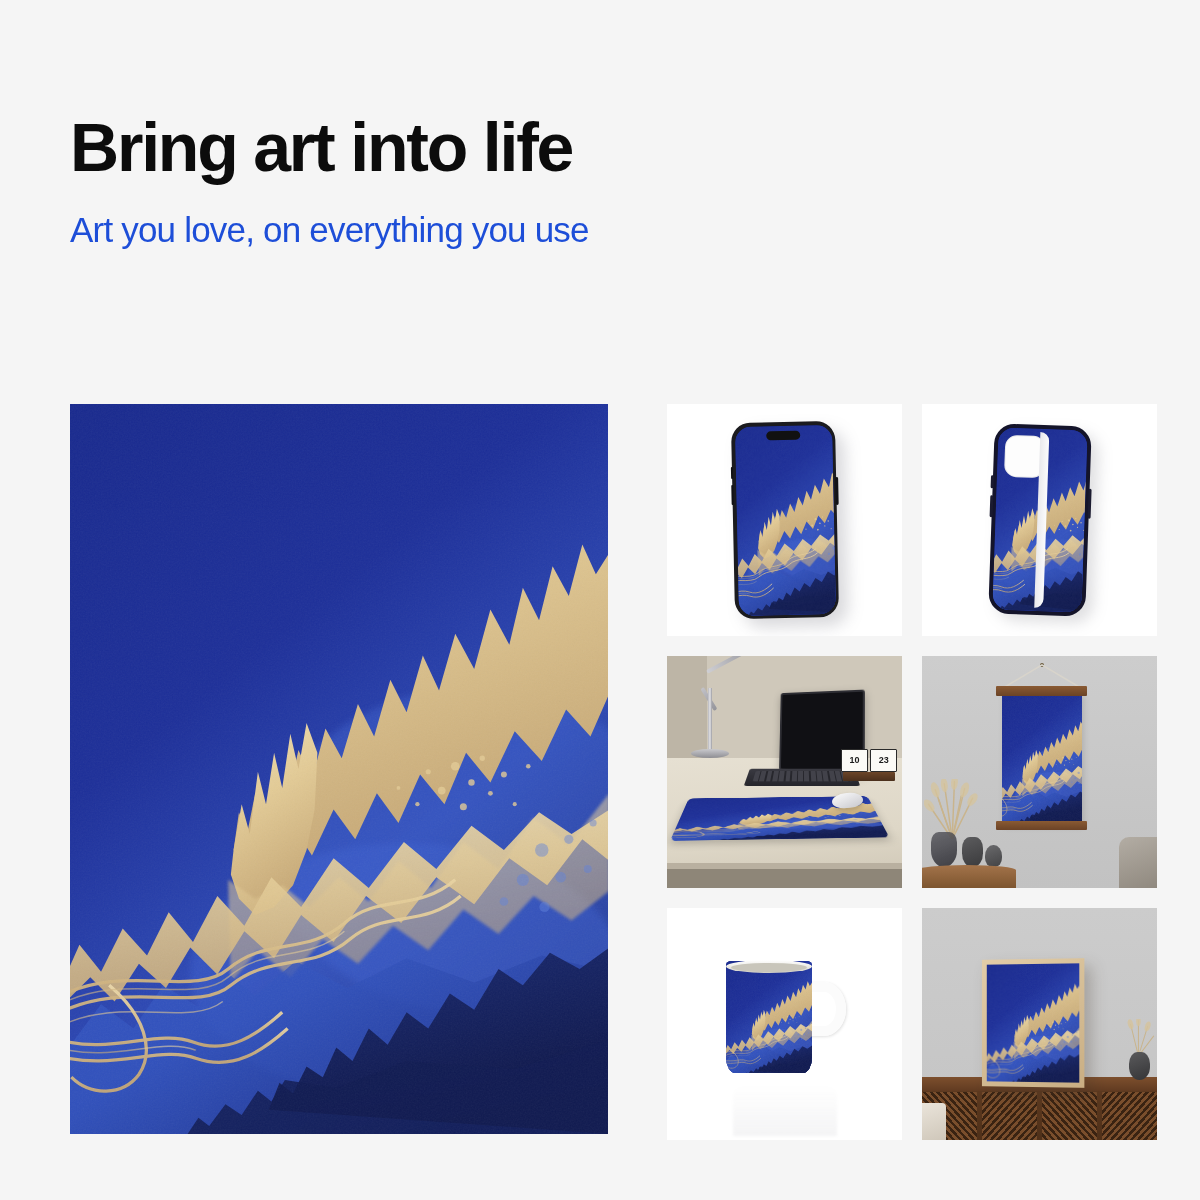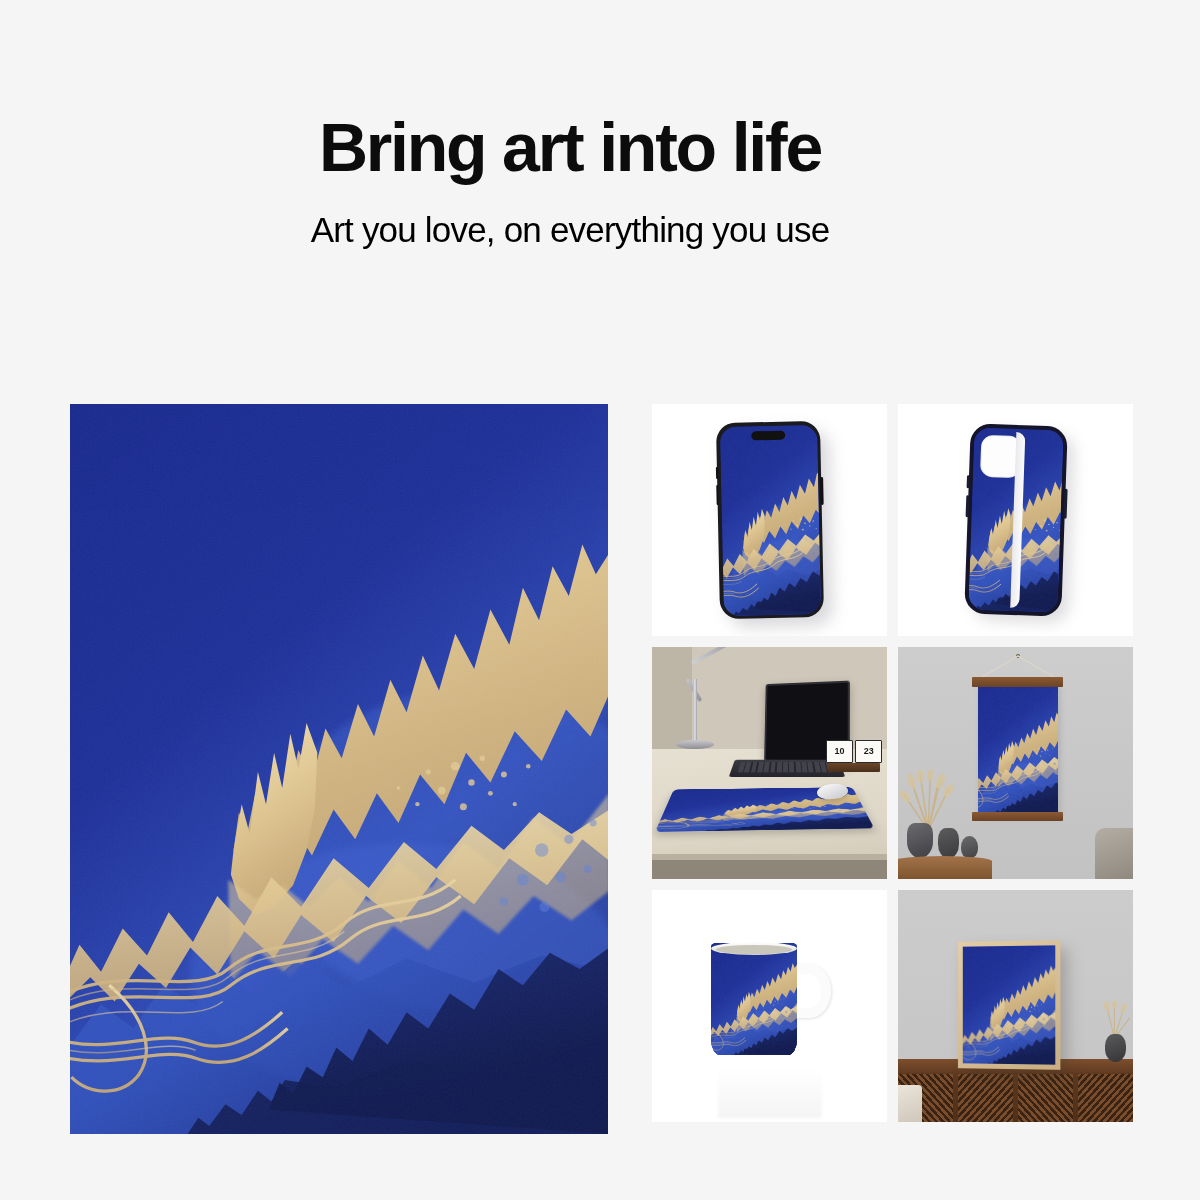--- a/index.html
+++ b/index.html
@@ -14,38 +14,38 @@
   }
 
   .page {
     position: relative;
     width: 1200px;
     height: 1200px;
     background: #f5f5f5;
   }
 
   
-  .header { position: absolute; left: 70px; top: 112px; width: 1000px; text-align: center; }
+  .header { position: absolute; left: 70px; top: 112px; width: 1000px; }
 
   .headline {
     font-family: "Liberation Sans", sans-serif;
     font-size: 68px;
     font-weight: bold;
     letter-spacing: -2.2px;
     color: #0c0c0c;
     line-height: 1.04;
   }
 
   .subhead {
     margin-top: 28px;
     font-family: "Liberation Sans", sans-serif;
     font-size: 35px;
     font-weight: 400;
     letter-spacing: -0.8px;
-    color: #000000;
+    color: #1d4ed8;
     line-height: 1.1;
   }
 
   
   .gallery {
     position: absolute;
     left: 70px;
     top: 404px;
     width: 1063px;
     height: 730px;
@@ -54,26 +54,26 @@
   .hero-tile {
     position: absolute;
     left: 0; top: 0;
     width: 538px; height: 730px;
     overflow: hidden;
     background: #16268c;
   }
 
   .grid {
     position: absolute;
-    left: 582px; top: 0;
+    left: 597px; top: 0;
     width: 481px; height: 730px;
     display: grid;
     grid-template-columns: 235px 235px;
     grid-template-rows: 232px 232px 232px;
-    gap: 11px;
+    gap: 20px;
   }
 
   .tile {
     position: relative;
     background: #ffffff;
     overflow: hidden;
   }
 
   
   .art {

